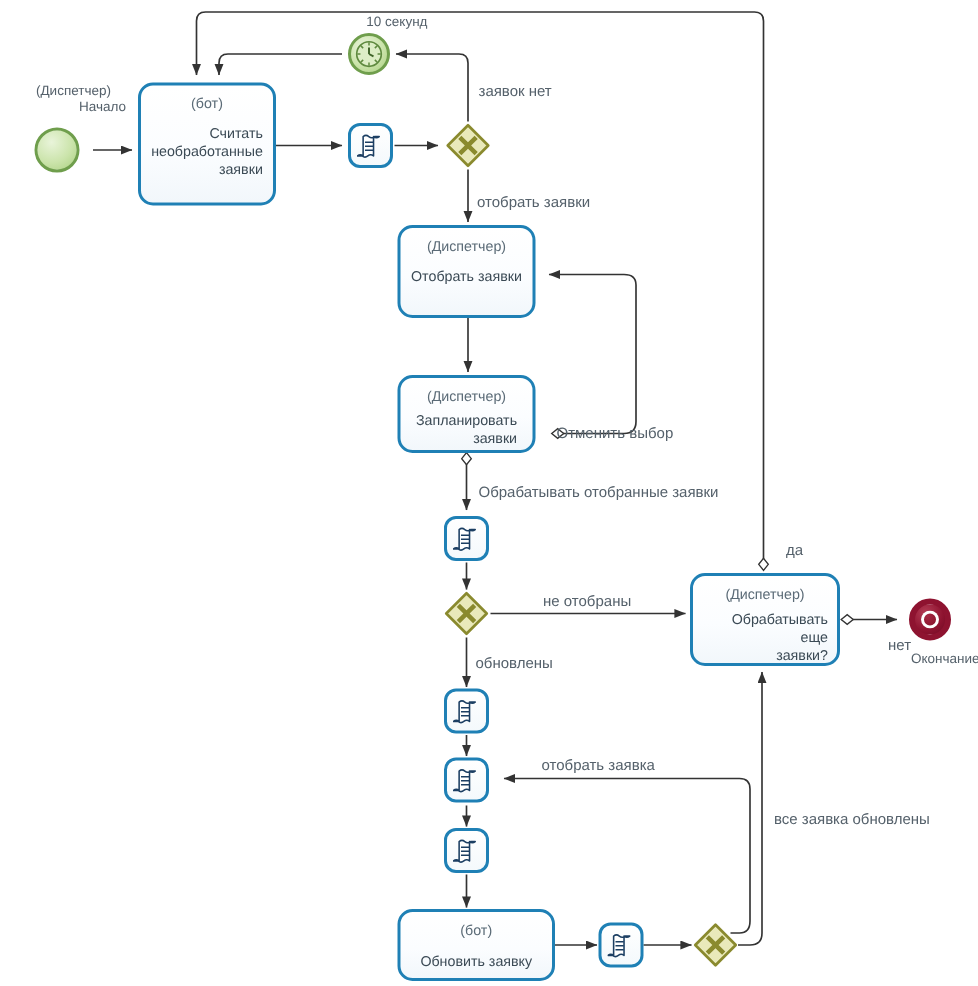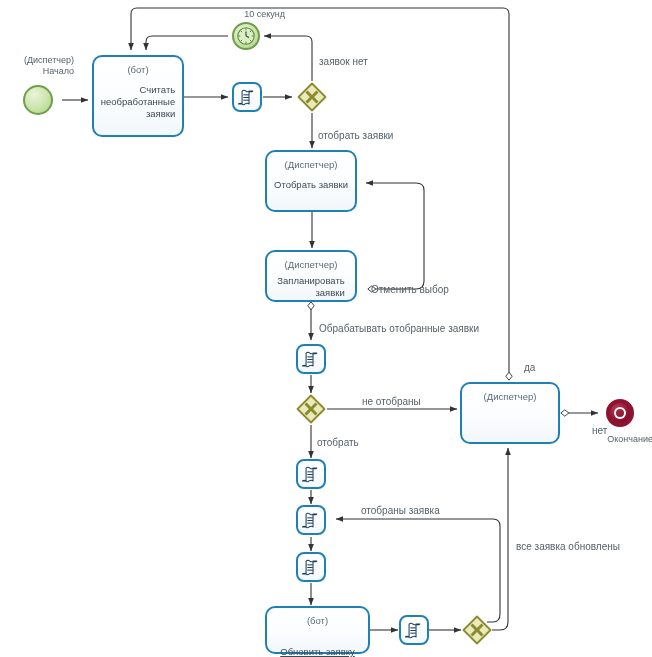--- a/index.html
+++ b/index.html
@@ -120,21 +120,21 @@
       <path d="M487,622 L493,622 Q500,622 500,614 L500,526 Q500,519 493,519 L336,519" marker-end="url(#arrow)"></path>
 
       <path d="M492,630 L500,630 Q508,630 508,622 L508,448" marker-end="url(#arrow)"></path>
 
       <path d="M561,413 L598,413" marker-end="url(#arrow)" marker-start="url(#dia)"></path>
 
     </g>
   </svg>
 
   <div class="lbl-ev" style="left:2px;top:55px;width:72px;">(Диспетчер)</div>
-  <div class="lbl-ev" style="left:2px;top:66px;width:72px;">Начало</div>
+  <div class="lbl-ev" style="left:12px;top:66px;width:72px;">Начало</div>
   <div class="ev ev-start" style="left:23px;top:85px;"></div>
 
   <div class="lbl-ev" style="left:205px;top:9px;width:80px;">10 секунд</div>
   <div class="ev ev-timer" style="left:232px;top:22px;">
     <svg width="20" height="20" viewBox="0 0 20 20">
       <circle cx="10" cy="10" r="8.2" fill="#ddeec6" stroke="#5f8a3f" stroke-width="1.1"></circle>
       <g stroke="#5f8a3f" stroke-width="1">
         <line x1="10" y1="2.2" x2="10" y2="4.3"></line>
           <line x1="10" y1="15.7" x2="10" y2="17.8"></line>
         <line x1="2.2" y1="10" x2="4.3" y2="10"></line>
@@ -167,25 +167,27 @@
   </div>
 
   <div class="task node" style="left:265px;top:250px;width:92px;height:52px;">
     <div class="role">(Диспетчер)</div>
     <div class="tlabel" style="white-space:pre-line;margin-top:5px;">Запланировать
 заявки</div>
   </div>
 
   <div class="task node" style="left:460px;top:382px;width:100px;height:62px;">
     <div class="role">(Диспетчер)</div>
+    <div class="tlabel" style="white-space:pre-line;margin-top:6px;">Обрабатывать еще
+заявки?</div>
   </div>
 
   <div class="task node" style="left:265px;top:606px;width:105px;height:48px;">
     <div class="role">(бот)</div>
-    <div class="tlabel" style="white-space:pre-line;margin-top:20px;text-decoration:underline;">Обновить заявку</div>
+    <div class="tlabel" style="white-space:pre-line;margin-top:10px;">Обновить заявку</div>
   </div>
 
   <div class="script node" style="left:232px;top:82px;">
     <svg width="19" height="19" viewBox="0 0 20 20">
       <path d="M4.3,3.2 q2,-1.6 4,0 q2,1.6 4,0 l3.3,0 q-2,1.6 -4,0 l0,13.6 q-2,-1.6 -4,0 q-2,1.6 -4,0 l-3.3,0 q2,-1.6 4,0 z" fill="#ffffff" stroke="#1c3f63" stroke-width="1.1" stroke-linejoin="round"></path>
       <g stroke="#1c3f63" stroke-width="1.1">
         <line x1="5.6" y1="7.2" x2="11.4" y2="7.2"></line>
         <line x1="5.6" y1="10" x2="11.4" y2="10"></line>
         <line x1="5.6" y1="12.8" x2="11.4" y2="12.8"></line>
       </g>
@@ -271,23 +273,23 @@
   <div class="lbl" style="left:319px;top:56px;">заявок нет</div>
 
   <div class="lbl" style="left:318px;top:130px;">отобрать заявки</div>
 
   <div class="lbl" style="left:371px;top:284px;">Отменить выбор</div>
 
   <div class="lbl" style="left:319px;top:323px;">Обрабатывать отобранные заявки</div>
 
   <div class="lbl" style="left:362px;top:396px;">не отобраны</div>
 
-  <div class="lbl" style="left:317px;top:437px;">отобрать</div>
-
-  <div class="lbl" style="left:361px;top:505px;">отобраны заявка</div>
+  <div class="lbl" style="left:317px;top:437px;">обновлены</div>
+
+  <div class="lbl" style="left:361px;top:505px;">отобрать заявка</div>
 
   <div class="lbl" style="left:516px;top:541px;">все заявка обновлены</div>
 
   <div class="lbl" style="left:524px;top:362px;">да</div>
 
   <div class="lbl" style="left:572px;top:425px;margin-left:20px;">нет</div>
 
 </div>
 
 </body></html>

